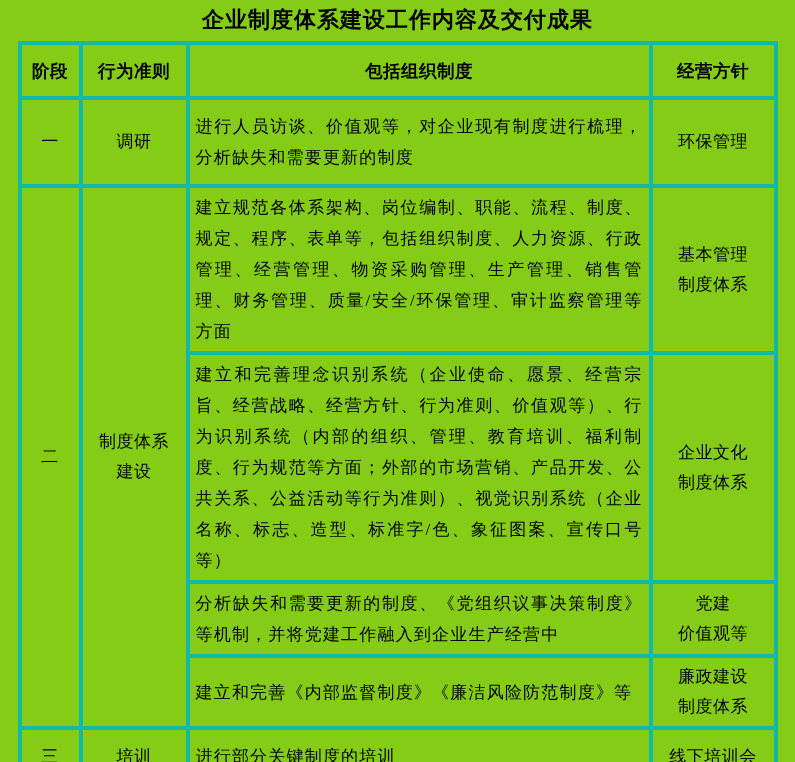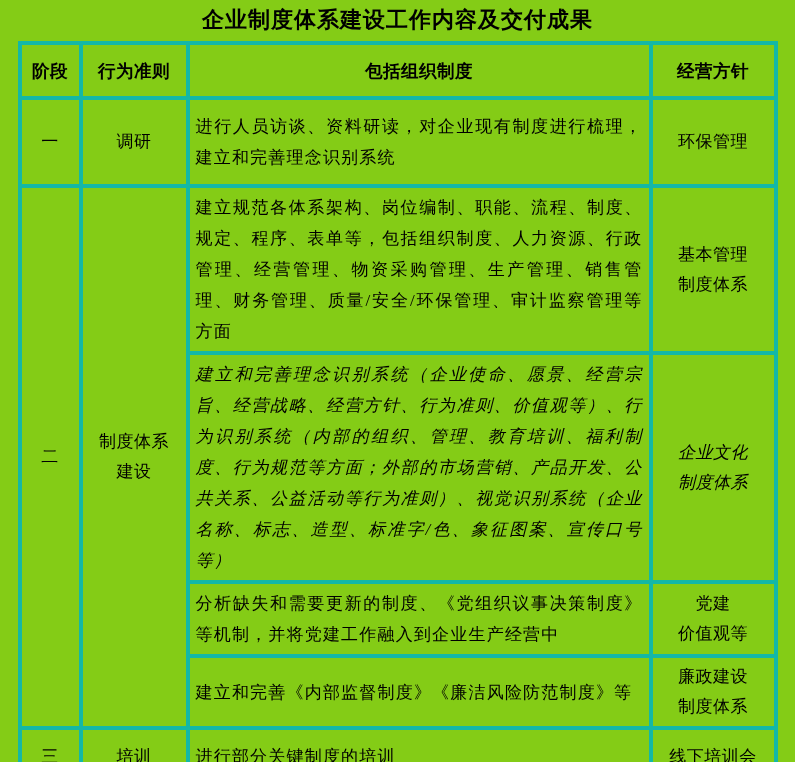--- a/index.html
+++ b/index.html
@@ -56,21 +56,21 @@
   }
   td.content-cell {
     text-align: justify;
     text-align-last: left;
     padding: 10px 13px;
     line-height: 31px;
     letter-spacing: 1.2px;
   }
   tr.row-h1  { height: 88px; }
   tr.row-g1a { height: 163px; }
-  tr.row-g1b { height: 212px; font-style: italic; }
+  tr.row-g1b { height: 212px; }
   tr.row-g1c { height: 66px; }
   tr.row-g1d { height: 65px; padding-left: 28px; }
   tr.row-h3  { height: 57px; }
 </style>
 </head>
 <body>
 
 <div class="page">
 
   <div class="doc-title">企业制度体系建设工作内容及交付成果</div>
@@ -87,21 +87,21 @@
         <th>阶段</th>
         <th>行为准则</th>
         <th>包括组织制度</th>
         <th>经营方针</th>
       </tr>
     </thead>
     <tbody>
       <tr class="row-h1">
         <td class="center-cell">一</td>
         <td class="center-cell">调研</td>
-        <td class="content-cell">进行人员访谈、资料研读，对企业现有制度进行梳理，建立和完善理念识别系统</td>
+        <td class="content-cell">进行人员访谈、价值观等，对企业现有制度进行梳理，分析缺失和需要更新的制度</td>
         <td class="center-cell">环保管理</td>
       </tr>
 
       <tr class="row-g1a">
         <td class="center-cell" rowspan="4">二</td>
         <td class="center-cell" rowspan="4">制度体系
 建设</td>
         <td class="content-cell">建立规范各体系架构、岗位编制、职能、流程、制度、规定、程序、表单等，包括组织制度、人力资源、行政管理、经营管理、物资采购管理、生产管理、销售管理、财务管理、质量/安全/环保管理、审计监察管理等方面</td>
         <td class="center-cell">基本管理
 制度体系</td>

